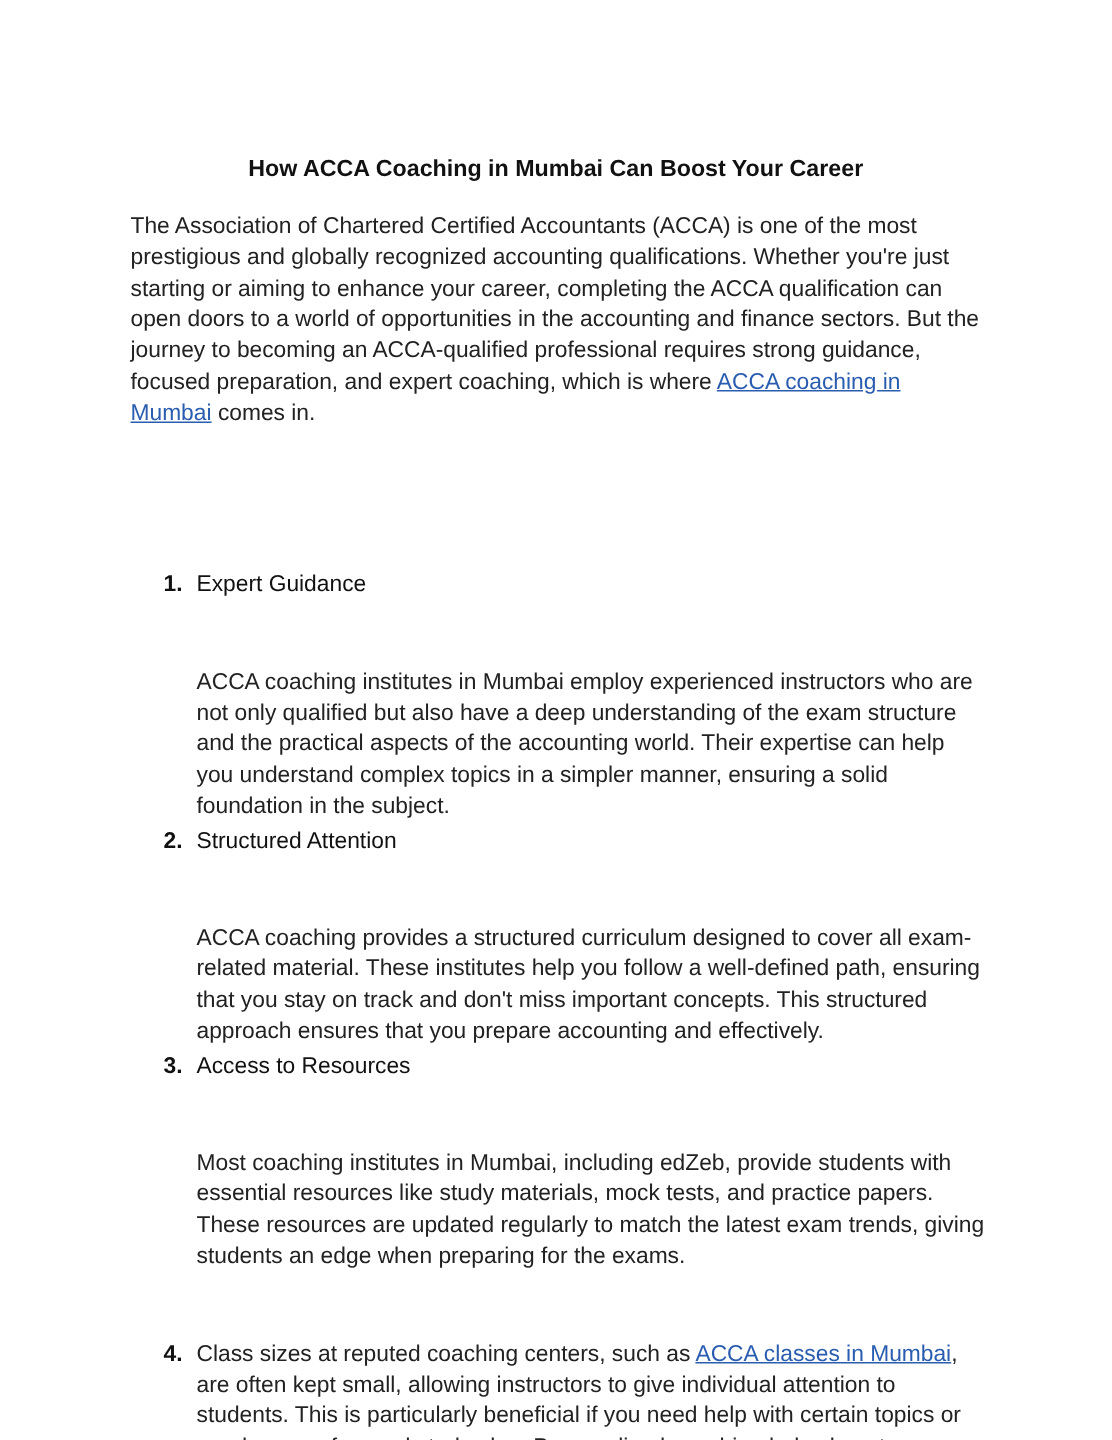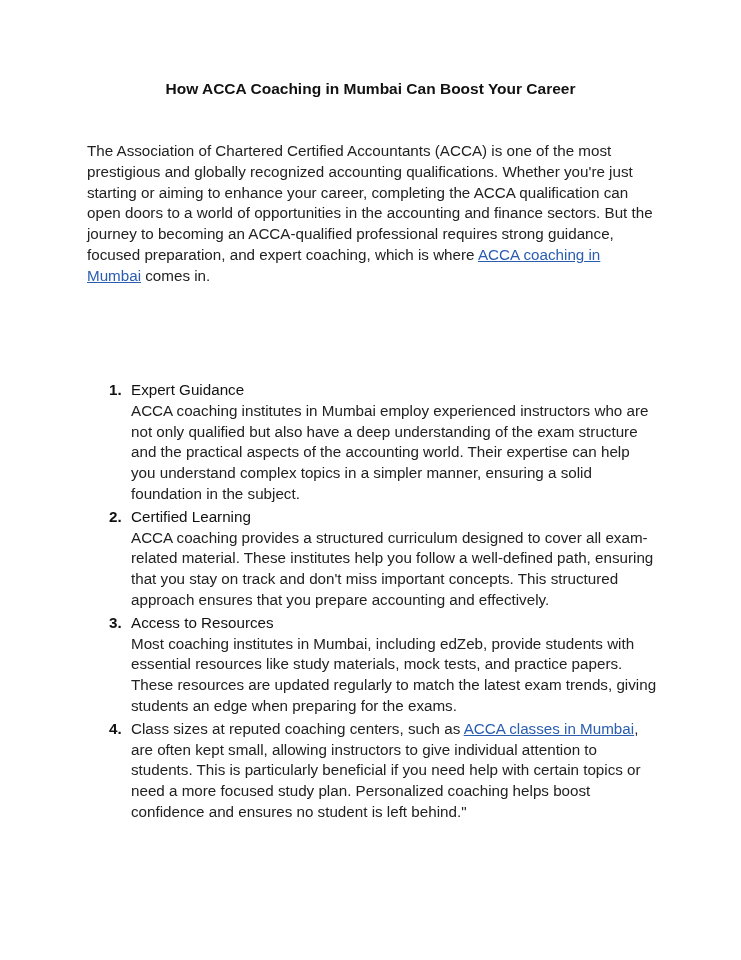--- a/index.html
+++ b/index.html
@@ -1,49 +1,49 @@
 <!DOCTYPE html>
 <html><head>
 <meta charset="utf-8">
 <style>
   html, body { margin: 0; padding: 0; background: #ffffff; }
   body { width: 741px; height: 960px; position: relative; overflow: hidden;
          font-family: "Liberation Sans", sans-serif; color: #1a1a1a; }
   .page { position: absolute; left: 0; top: 0; width: 741px; height: 960px; }
-  .title { position: absolute; top: 80px; left: 0; width: 741px; text-align: center;
+  .title { position: absolute; top: 104px; left: 0; width: 741px; text-align: center;
            font-weight: bold; font-size: 15.5px; color: #111; }
   .para { position: absolute; left: 87px; width: 570px; font-size: 15.2px;
           line-height: 20.8px; color: #222; margin: 0; }
   .p1 { top: 141px; }
   .p2 { top: 301px; }
   a.link { color: #2a5db0; text-decoration: underline; }
   .list { position: absolute; left: 87px; top: 380px; width: 570px; margin: 0; padding: 0; list-style: none; }
   .item { position: relative; padding-left: 44px; font-size: 15.2px; line-height: 20.8px; color: #222; margin-bottom: 2px; }
   .num { position: absolute; left: 22px; top: 0; font-weight: bold; color: #111; }
   .head { font-weight: normal; color: #111; display: block; }
-  .body { display: block; }
+  .body { display: block; margin-top: 44px; }
 </style>
 </head>
 <body>
 
 <div class="page">
   <div class="title">How ACCA Coaching in Mumbai Can Boost Your Career</div>
 
   <p class="para p1"><span>The Association of Chartered Certified Accountants (ACCA) is one of the most prestigious and globally recognized accounting qualifications. Whether you're just starting or aiming to enhance your career, completing the ACCA qualification can open doors to a world of opportunities in the accounting and finance sectors. But the journey to becoming an ACCA-qualified professional requires strong guidance, focused preparation, and expert coaching, which is where </span><a class="link" href="#">ACCA coaching in Mumbai</a><span> comes in.</span></p>
 
 
   <ol class="list">
     <li class="item">
       <span class="num">1.</span>
       <span class="head">Expert Guidance</span>
       <span class="body">ACCA coaching institutes in Mumbai employ experienced instructors who are not only qualified but also have a deep understanding of the exam structure and the practical aspects of the accounting world. Their expertise can help you understand complex topics in a simpler manner, ensuring a solid foundation in the subject.</span>
     </li>
     <li class="item">
       <span class="num">2.</span>
-      <span class="head">Certified Learning</span>
+      <span class="head">Structured Attention</span>
       <span class="body">ACCA coaching provides a structured curriculum designed to cover all exam-related material. These institutes help you follow a well-defined path, ensuring that you stay on track and don't miss important concepts. This structured approach ensures that you prepare accounting and effectively.</span>
     </li>
     <li class="item">
       <span class="num">3.</span>
       <span class="head">Access to Resources</span>
       <span class="body">Most coaching institutes in Mumbai, including edZeb, provide students with essential resources like study materials, mock tests, and practice papers. These resources are updated regularly to match the latest exam trends, giving students an edge when preparing for the exams.</span>
     </li>
     <li class="item">
       <span class="num">4.</span>
       <span class="body"><span>Class sizes at reputed coaching centers, such as </span><a class="link" href="#">ACCA classes in Mumbai</a><span>, are often kept small, allowing instructors to give individual attention to students. This is particularly beneficial if you need help with certain topics or need a more focused study plan. Personalized coaching helps boost confidence and ensures no student is left behind."</span></span>

